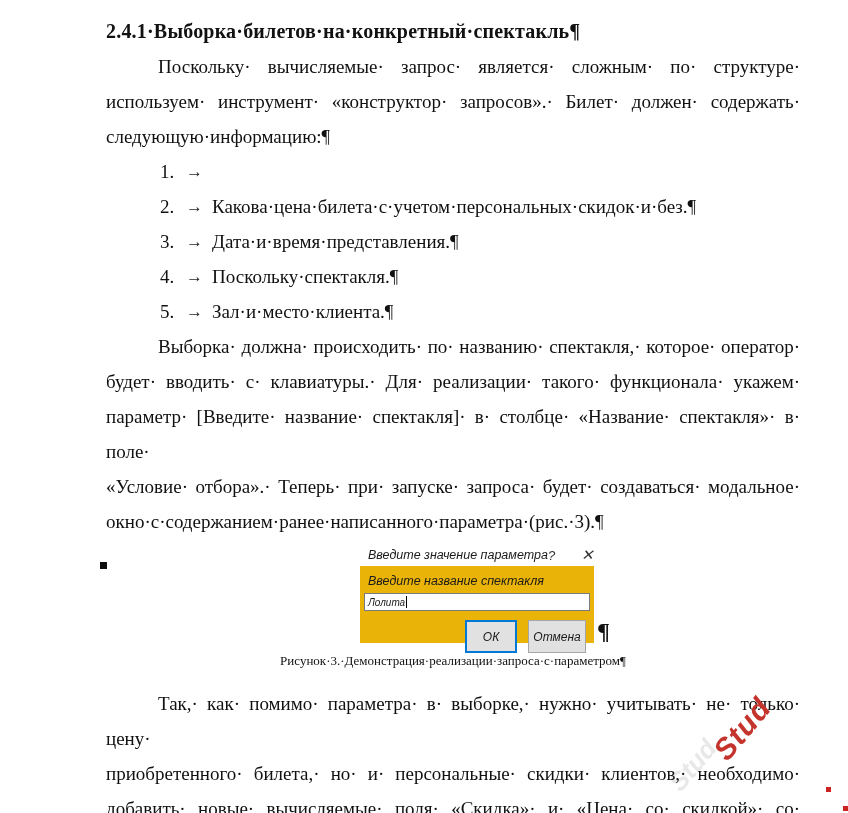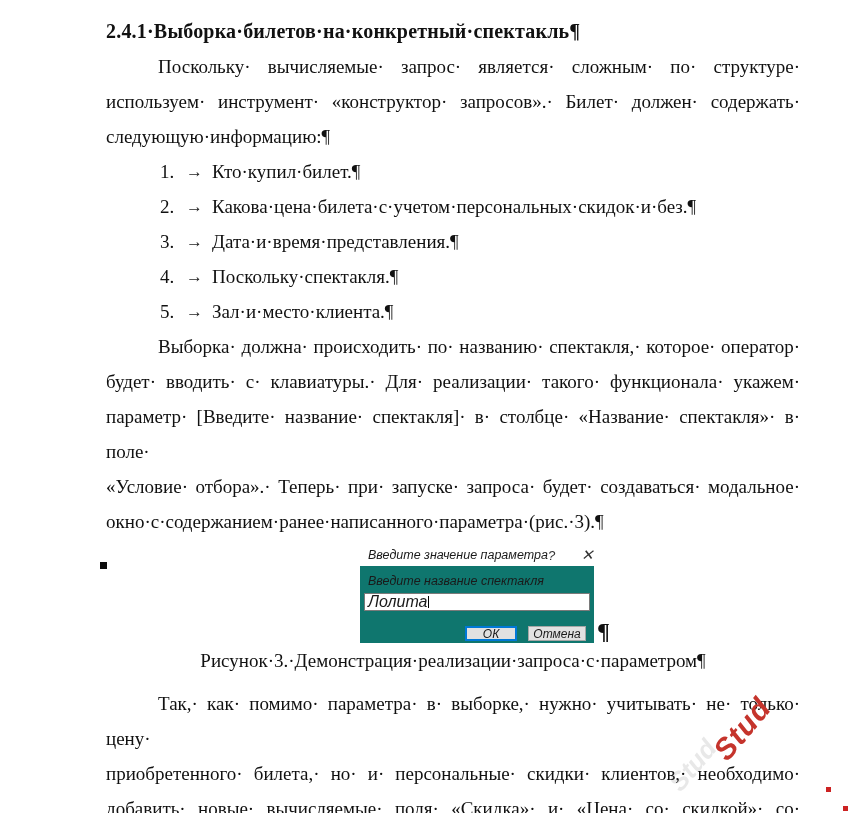--- a/index.html
+++ b/index.html
@@ -43,49 +43,49 @@
     font-style:italic;
   }
   .dialog-titlebar {
     height:22px; background:#ffffff;
     display:flex; align-items:center;
     padding-left:8px; font-size:12.5px; color:#1a1a1a;
   }
   .dialog-title { flex:0 0 auto; }
   .titlebar-help { margin-left:auto; margin-right:26px; font-size:13px; color:#333; }
   .titlebar-close { margin-right:8px; font-size:15px; color:#333; }
-  .dialog-body { position:relative; background:#0f766e; height:77px; }
+  .dialog-body { position:relative; background:#eab308; height:77px; }
   .dialog-label {
     position:absolute; left:8px; top:8px;
     font-size:12.5px; color:#1a1a1a;
   }
   .dialog-input {
     position:absolute; left:4px; right:4px; top:27px; height:16px;
     background:#ffffff; border:1px solid #7a7a7a;
     display:flex; align-items:center;
-    font-size:16px; color:#1a1a1a; padding-left:3px;
+    font-size:10px; color:#1a1a1a; padding-left:3px;
   }
   .text-cursor { width:1px; height:12px; background:#000; margin-left:1px; }
   .dialog-buttons {
     position:absolute; top:54px; left:0; right:8px;
     display:flex; justify-content:flex-end; gap:11px;
   }
   .btn {
-    height:15px; font-size:12px; color:#1a1a1a;
+    height:33px; font-size:12px; color:#1a1a1a;
     display:flex; align-items:center; justify-content:center;
-    background:#e1e1e1; box-sizing:border-box;margin-top:6px;
+    background:#e1e1e1; box-sizing:border-box;
   }
   .btn-ok { width:52px; border:2px solid #0078d7; }
   .btn-cancel { width:58px; border:1px solid #a6a6a6; }
   .pilcrow-big {
     font-family:"Liberation Serif", serif;
     font-size:24px; font-weight:bold; line-height:1;
     margin-left:3px; color:#111;
   }
-  .caption { font-size:19px; line-height:35px; text-align:center; }
+  .caption { font-size:13px; line-height:35px; text-align:center; }
   .para.p3 { margin-top:8px; }
   
   .anchor-square {
     position:absolute; left:100px; top:562px;
     width:7px; height:7px; background:#0d0d0d;
   }
   .watermark {
     position:absolute; left:707px; top:712px;
     font-family:"Liberation Sans", sans-serif;
     font-style:italic; font-weight:bold; font-size:30px;
@@ -114,21 +114,20 @@
     <div class="para">
       <div class="line first">Поскольку· вычисляемые· запрос· является· сложным· по· структуре·</div>
       <div class="line">используем· инструмент· «конструктор· запросов».· Билет· должен· содержать·</div>
       <div class="line last">следующую·информацию:¶</div>
     </div>
 
     <div class="list">
       <div class="list-item">
         <span class="list-num">1.</span>
         <span class="tab-arrow">→</span>
-        <span class="list-text">Кто·купил·билет.¶</span>
       </div>
       <div class="list-item">
         <span class="list-num">2.</span>
         <span class="tab-arrow">→</span>
         <span class="list-text">Какова·цена·билета·с·учетом·персональных·скидок·и·без.¶</span>
       </div>
       <div class="list-item">
         <span class="list-num">3.</span>
         <span class="tab-arrow">→</span>
         <span class="list-text">Дата·и·время·представления.¶</span>

